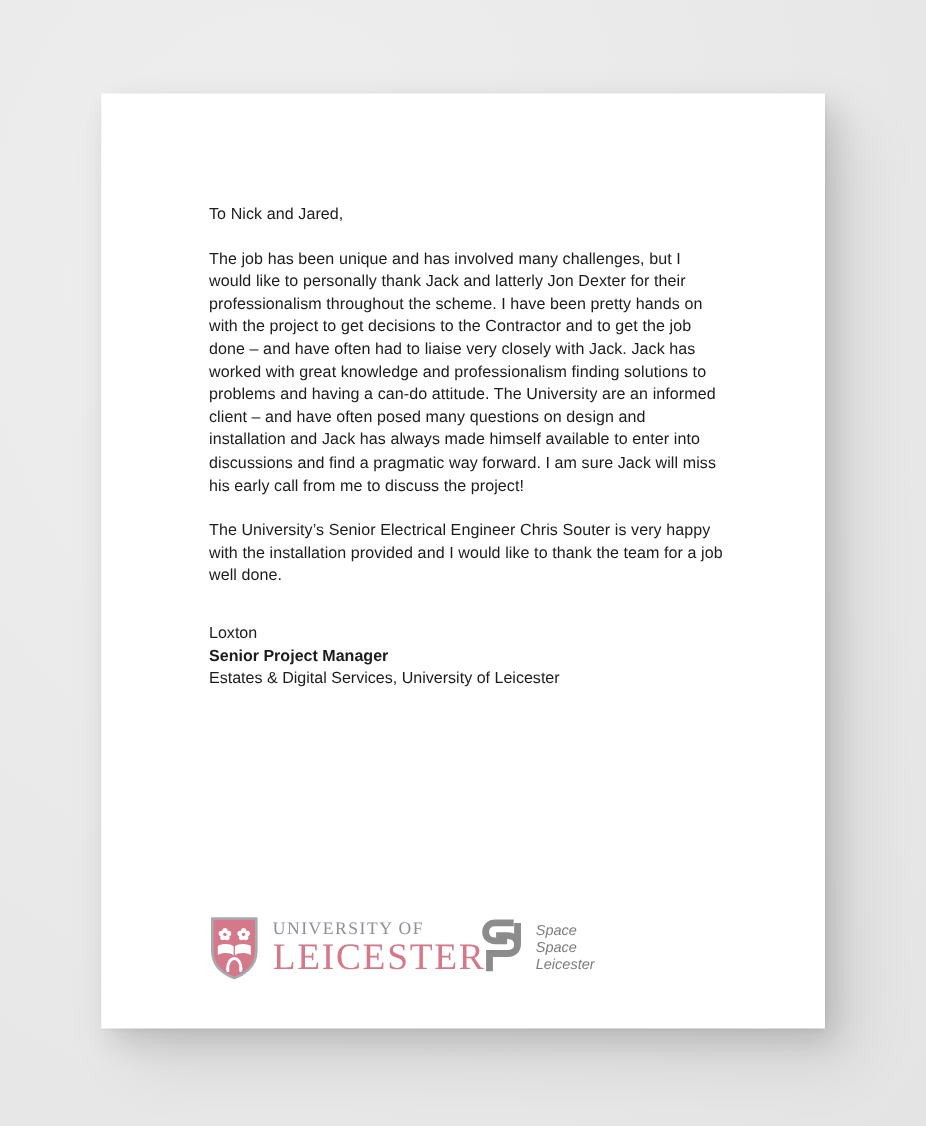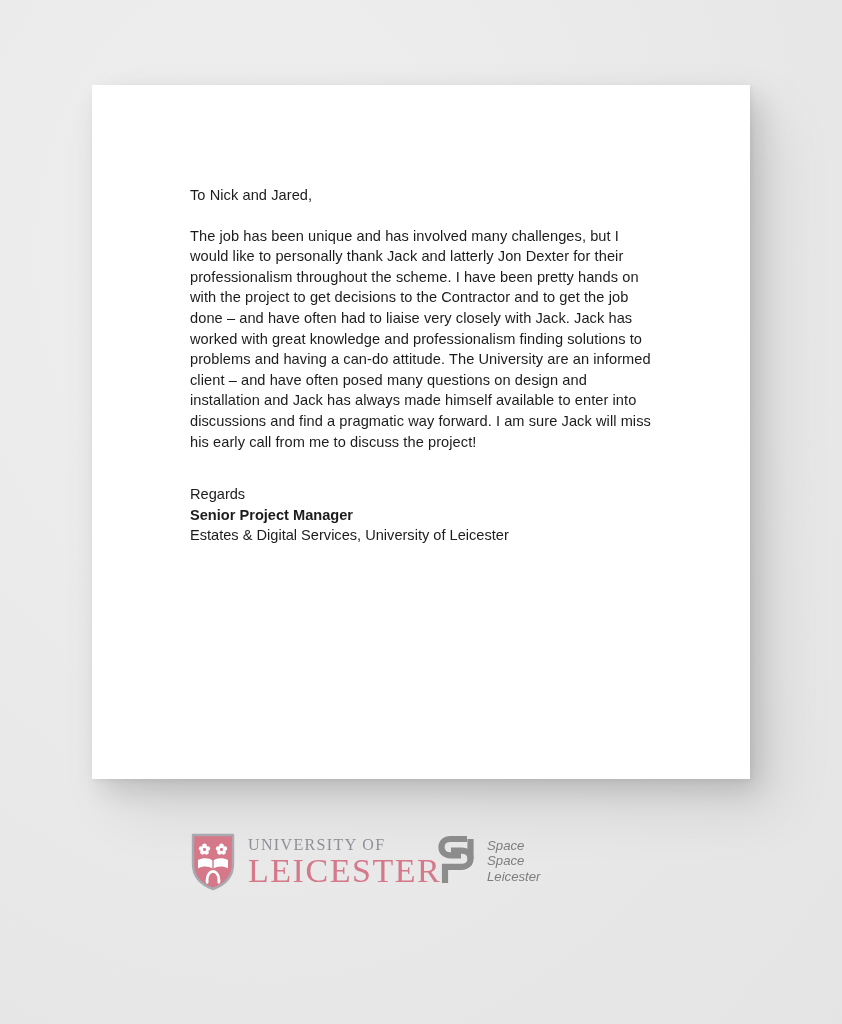--- a/index.html
+++ b/index.html
@@ -22,21 +22,21 @@
     inset: 0;
     background:
       radial-gradient(ellipse at 30% 25%, #efefef 0%, #e9e9e9 55%, #e4e4e4 100%);
   }
 
   .page {
     position: absolute;
     left: 92px;
     top: 85px;
     width: 658px;
-    height: 694px;
+    height: 850px;
     background: #ffffff;
     box-shadow:
       10px 12px 26px rgba(0,0,0,0.13),
       26px 30px 58px rgba(0,0,0,0.09),
       2px 2px 5px rgba(0,0,0,0.05);
   }
 
   .letter-body {
     position: absolute;
     left: 98px;
@@ -134,25 +134,26 @@
 
 <div class="page">
 
   <div class="letter-body">
 
     <p class="para salutation">To Nick and Jared,</p>
 
 
     <p class="para">The job has been unique and has involved many challenges, but I would like to personally thank Jack and latterly Jon Dexter for their professionalism throughout the scheme. I have been pretty hands on with the project to get decisions to the Contractor and to get the job done – and have often had to liaise very closely with Jack. Jack has worked with great knowledge and professionalism finding solutions to problems and having a can-do attitude. The University are an informed client – and have often posed many questions on design and installation and Jack has always made himself available to enter into discussions and find a pragmatic way forward. I am sure Jack will miss his early call from me to discuss the project!</p>
 
+    <p class="para">The University’s Senior Electrical Engineer Chris Souter is very happy with the installation provided and I would like to thank the team for a job well done.</p>
 
     <div class="spacer-before-sign"></div>
 
     <div class="signoff">
-      <div>Regards</div>
+      <div>Loxton</div>
       <div class="bold">Senior Project Manager</div>
       <div>Estates &amp; Digital Services, University of Leicester</div>
     </div>
 
   </div>
 
   <div class="logo-row">
 
     <div class="uol-logo">
       <svg class="uol-crest" viewBox="0 0 46 58">

